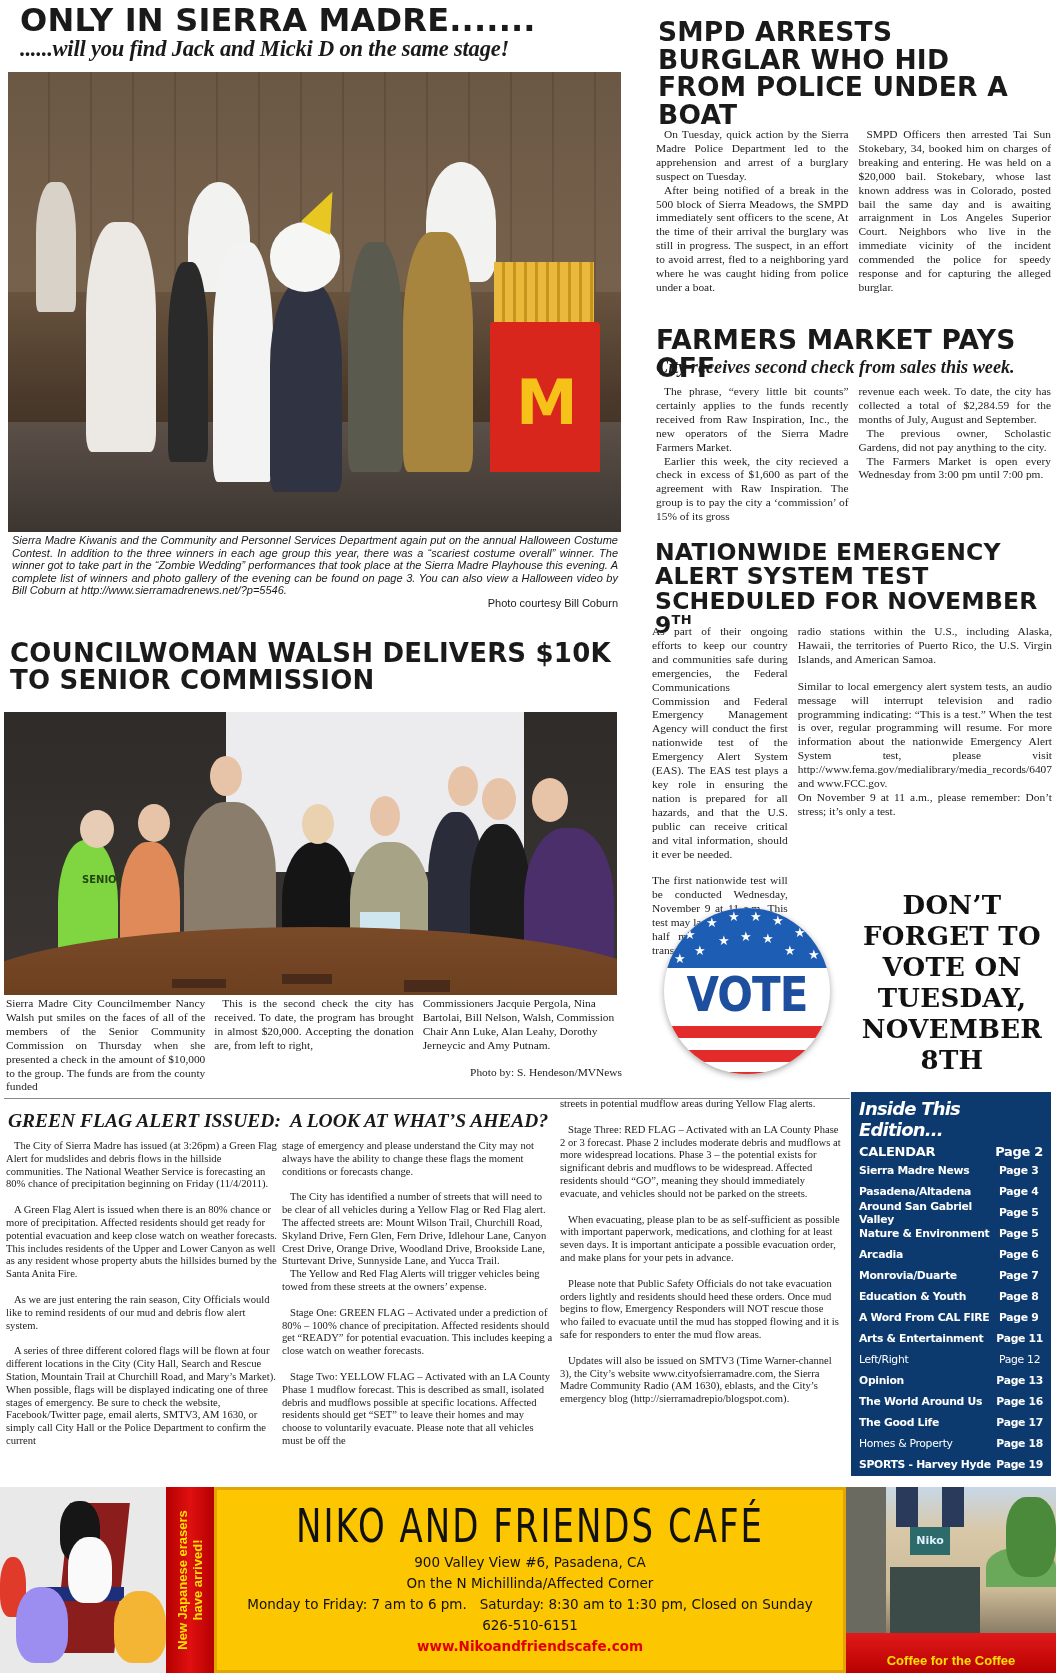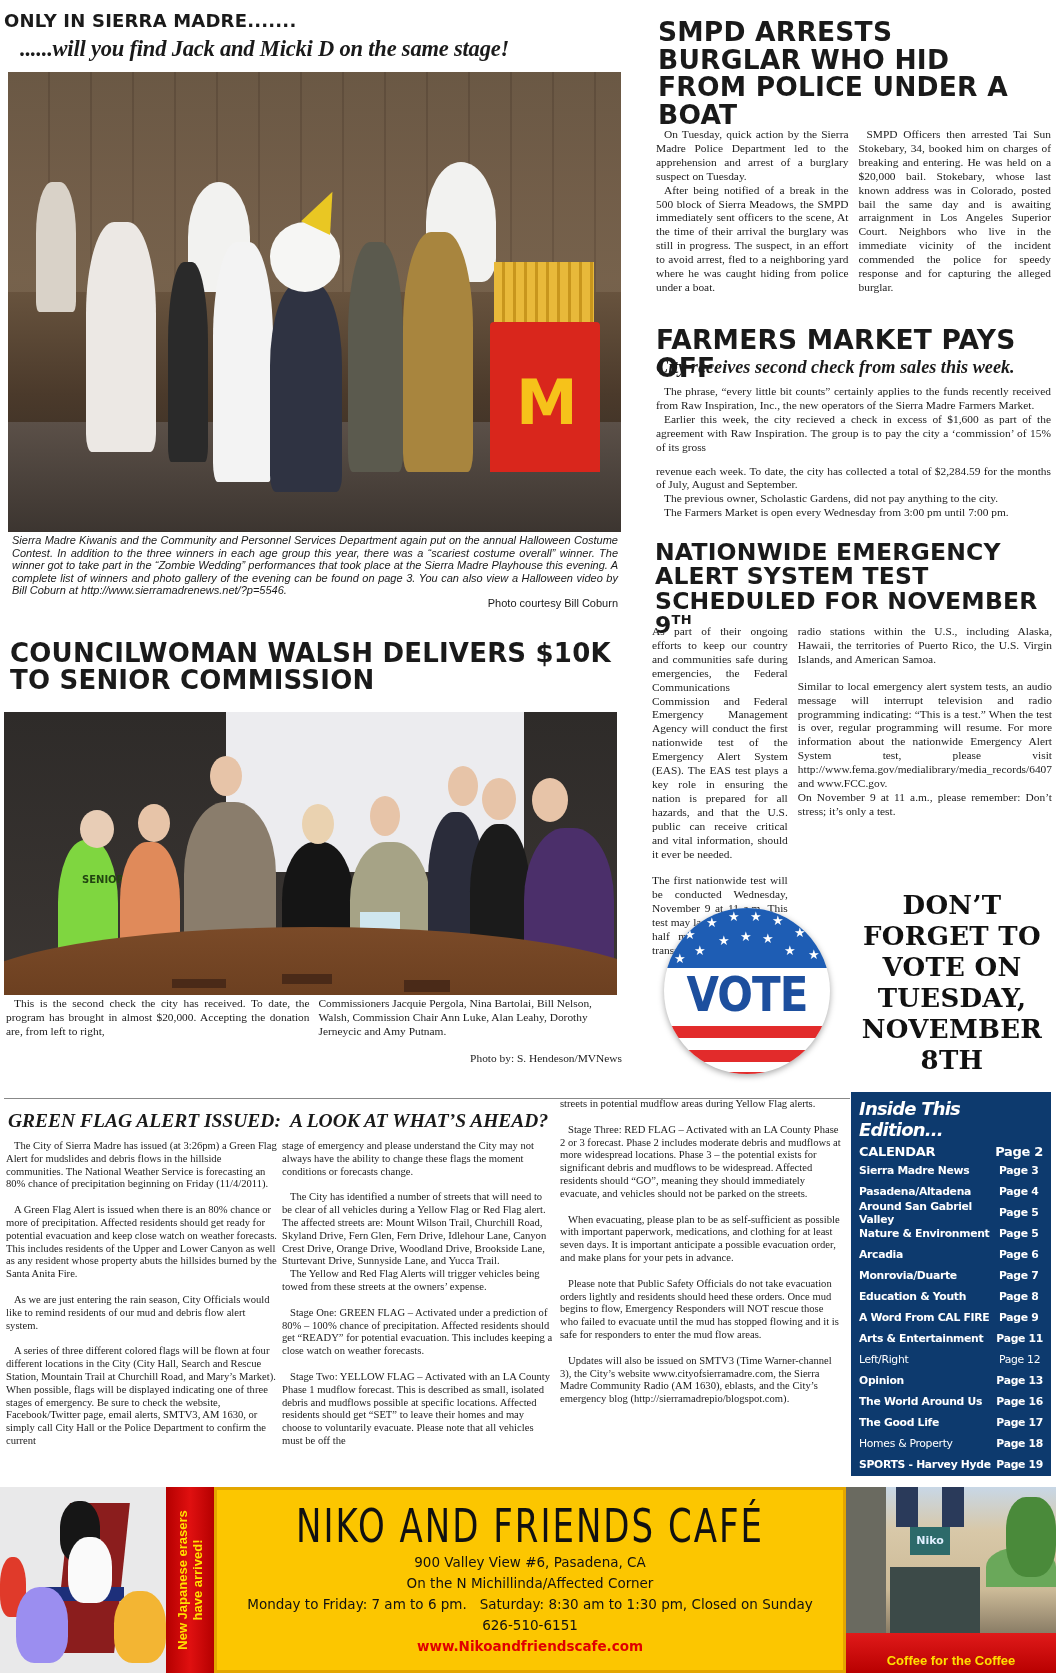--- a/index.html
+++ b/index.html
@@ -102,21 +102,21 @@
   .ad-store { position: absolute; left: 846px; top: 0; width: 210px; height: 146px; overflow: hidden;
     background: linear-gradient(180deg,#c8d7e6 0%, #d8c8a8 30%, #cdbb98 70%, #8a7d66 100%); }
   .ad-store-tag { position: absolute; left: 846px; top: 146px; width: 210px; height: 40px; background: linear-gradient(180deg,#e01a1a,#b80000);
     color: #ffe000; font-family: "Liberation Sans", sans-serif; font-weight: bold; font-size: 13px; text-align: center; line-height: 19px; padding-top: 18px; }
 
   .rule { position: absolute; height: 1px; background: #888; }
 </style>
 </head>
 <body>
 
-<div class="abs headline" style="left:4px; top:4px; font-size:18px;margin-top:8px;">ONLY IN SIERRA MADRE.......</div>
+<div class="abs headline" style="left:20px; top:4px; font-size:32px;">ONLY IN SIERRA MADRE.......</div>
 <div class="abs subhead" style="left:20px; top:36px; font-size:22.5px; letter-spacing:-0.2px;">......will you find Jack and Micki D on the same stage!</div>
 
 <div class="abs photo-halloween">
   <div class="ph-wall"></div>
   <div class="ph-floor"></div>
   <div class="ghost" style="left:180px; top:110px; width:62px; height:110px;"></div>
   <div class="ghost" style="left:418px; top:90px; width:70px; height:120px;"></div>
   <div class="fig" style="left:28px; top:110px; width:40px; height:130px; background:#d9d2c8;"></div>
   <div class="fig" style="left:78px; top:150px; width:70px; height:230px; background:#ece8e4;"></div>
   <div class="fig" style="left:160px; top:190px; width:40px; height:200px; background:#2a2a2a;"></div>
@@ -142,21 +142,21 @@
     <p>On Tuesday, quick action by the Sierra Madre Police Department led to the apprehension and arrest of a burglary suspect on Tuesday.</p>
     <p>After being notified of a break in the 500 block of Sierra Meadows, the SMPD immediately sent officers to the scene, At the time of their arrival the burglary was still in progress. The suspect, in an effort to avoid arrest, fled to a neighboring yard where he was caught hiding from police under a boat.</p>
   </div>
   <div>
     <p>SMPD Officers then arrested Tai Sun Stokebary, 34, booked him on charges of breaking and entering. He was held on a $20,000 bail. Stokebary, whose last known address was in Colorado, posted bail the same day and is awaiting arraignment in Los Angeles Superior Court. Neighbors who live in the immediate vicinity of the incident commended the police for speedy response and for capturing the alleged burglar.</p>
   </div>
 </div>
 
 <div class="abs headline" style="left:656px; top:326px; font-size:26.5px;">FARMERS MARKET PAYS OFF</div>
 <div class="abs subhead" style="left:656px; top:357px; font-size:18.2px;">City receives second check from sales this week.</div>
-<div class="abs body-text cols2" style="left:656px; top:385px; width:395px;flex-direction:column;">
+<div class="abs body-text cols2" style="left:656px; top:385px; width:395px;">
   <div>
     <p>The phrase, “every little bit counts” certainly applies to the funds recently received from Raw Inspiration, Inc., the new operators of the Sierra Madre Farmers Market.</p>
     <p>Earlier this week, the city recieved a check in excess of $1,600 as part of the agreement with Raw Inspiration. The group is to pay the city a ‘commission’ of 15% of its gross</p>
   </div>
   <div>
     <p style="text-indent:0">revenue each week. To date, the city has collected a total of $2,284.59 for the months of July, August and September.</p>
     <p>The previous owner, Scholastic Gardens, did not pay anything to the city.</p>
     <p>The Farmers Market is open every Wednesday from 3:00 pm until 7:00 pm.</p>
   </div>
 </div>
@@ -201,20 +201,23 @@
   <div class="pc-desk"></div>
 
   <div class="abs" style="left:168px; top:267px; width:54px; height:9px; background:#4a2a18;"></div>
   <div class="abs" style="left:278px; top:262px; width:50px; height:10px; background:#4a2a18;"></div>
   <div class="abs" style="left:400px; top:268px; width:46px; height:12px; background:#4a2a18;"></div>
 
 </div>
 
 <div class="abs body-text noindent" style="left:6px; top:997px; width:616px; display:flex; gap:9px;">
   <div style="flex:1">
+    <p>Sierra Madre City Councilmember Nancy Walsh put smiles on the faces of all of the members of the Senior Community Commission on Thursday when she presented a check in the amount of $10,000 to the group. The funds are from the county funded</p>
+  </div>
+  <div style="flex:1">
     <p style="text-indent:8px">This is the second check the city has received. To date, the program has brought in almost $20,000. Accepting the donation are, from left to right,</p>
   </div>
   <div style="flex:1">
     <p style="text-align:left">Commissioners Jacquie Pergola, Nina Bartolai, Bill Nelson, Walsh, Commission Chair Ann Luke, Alan Leahy, Dorothy Jerneycic and Amy Putnam.</p>
     <p style="margin-top:13px; text-align:right">Photo by: S. Hendeson/MVNews</p>
   </div>
 </div>
 
 <div class="abs vote-btn">
   <div class="vote-top"></div>

